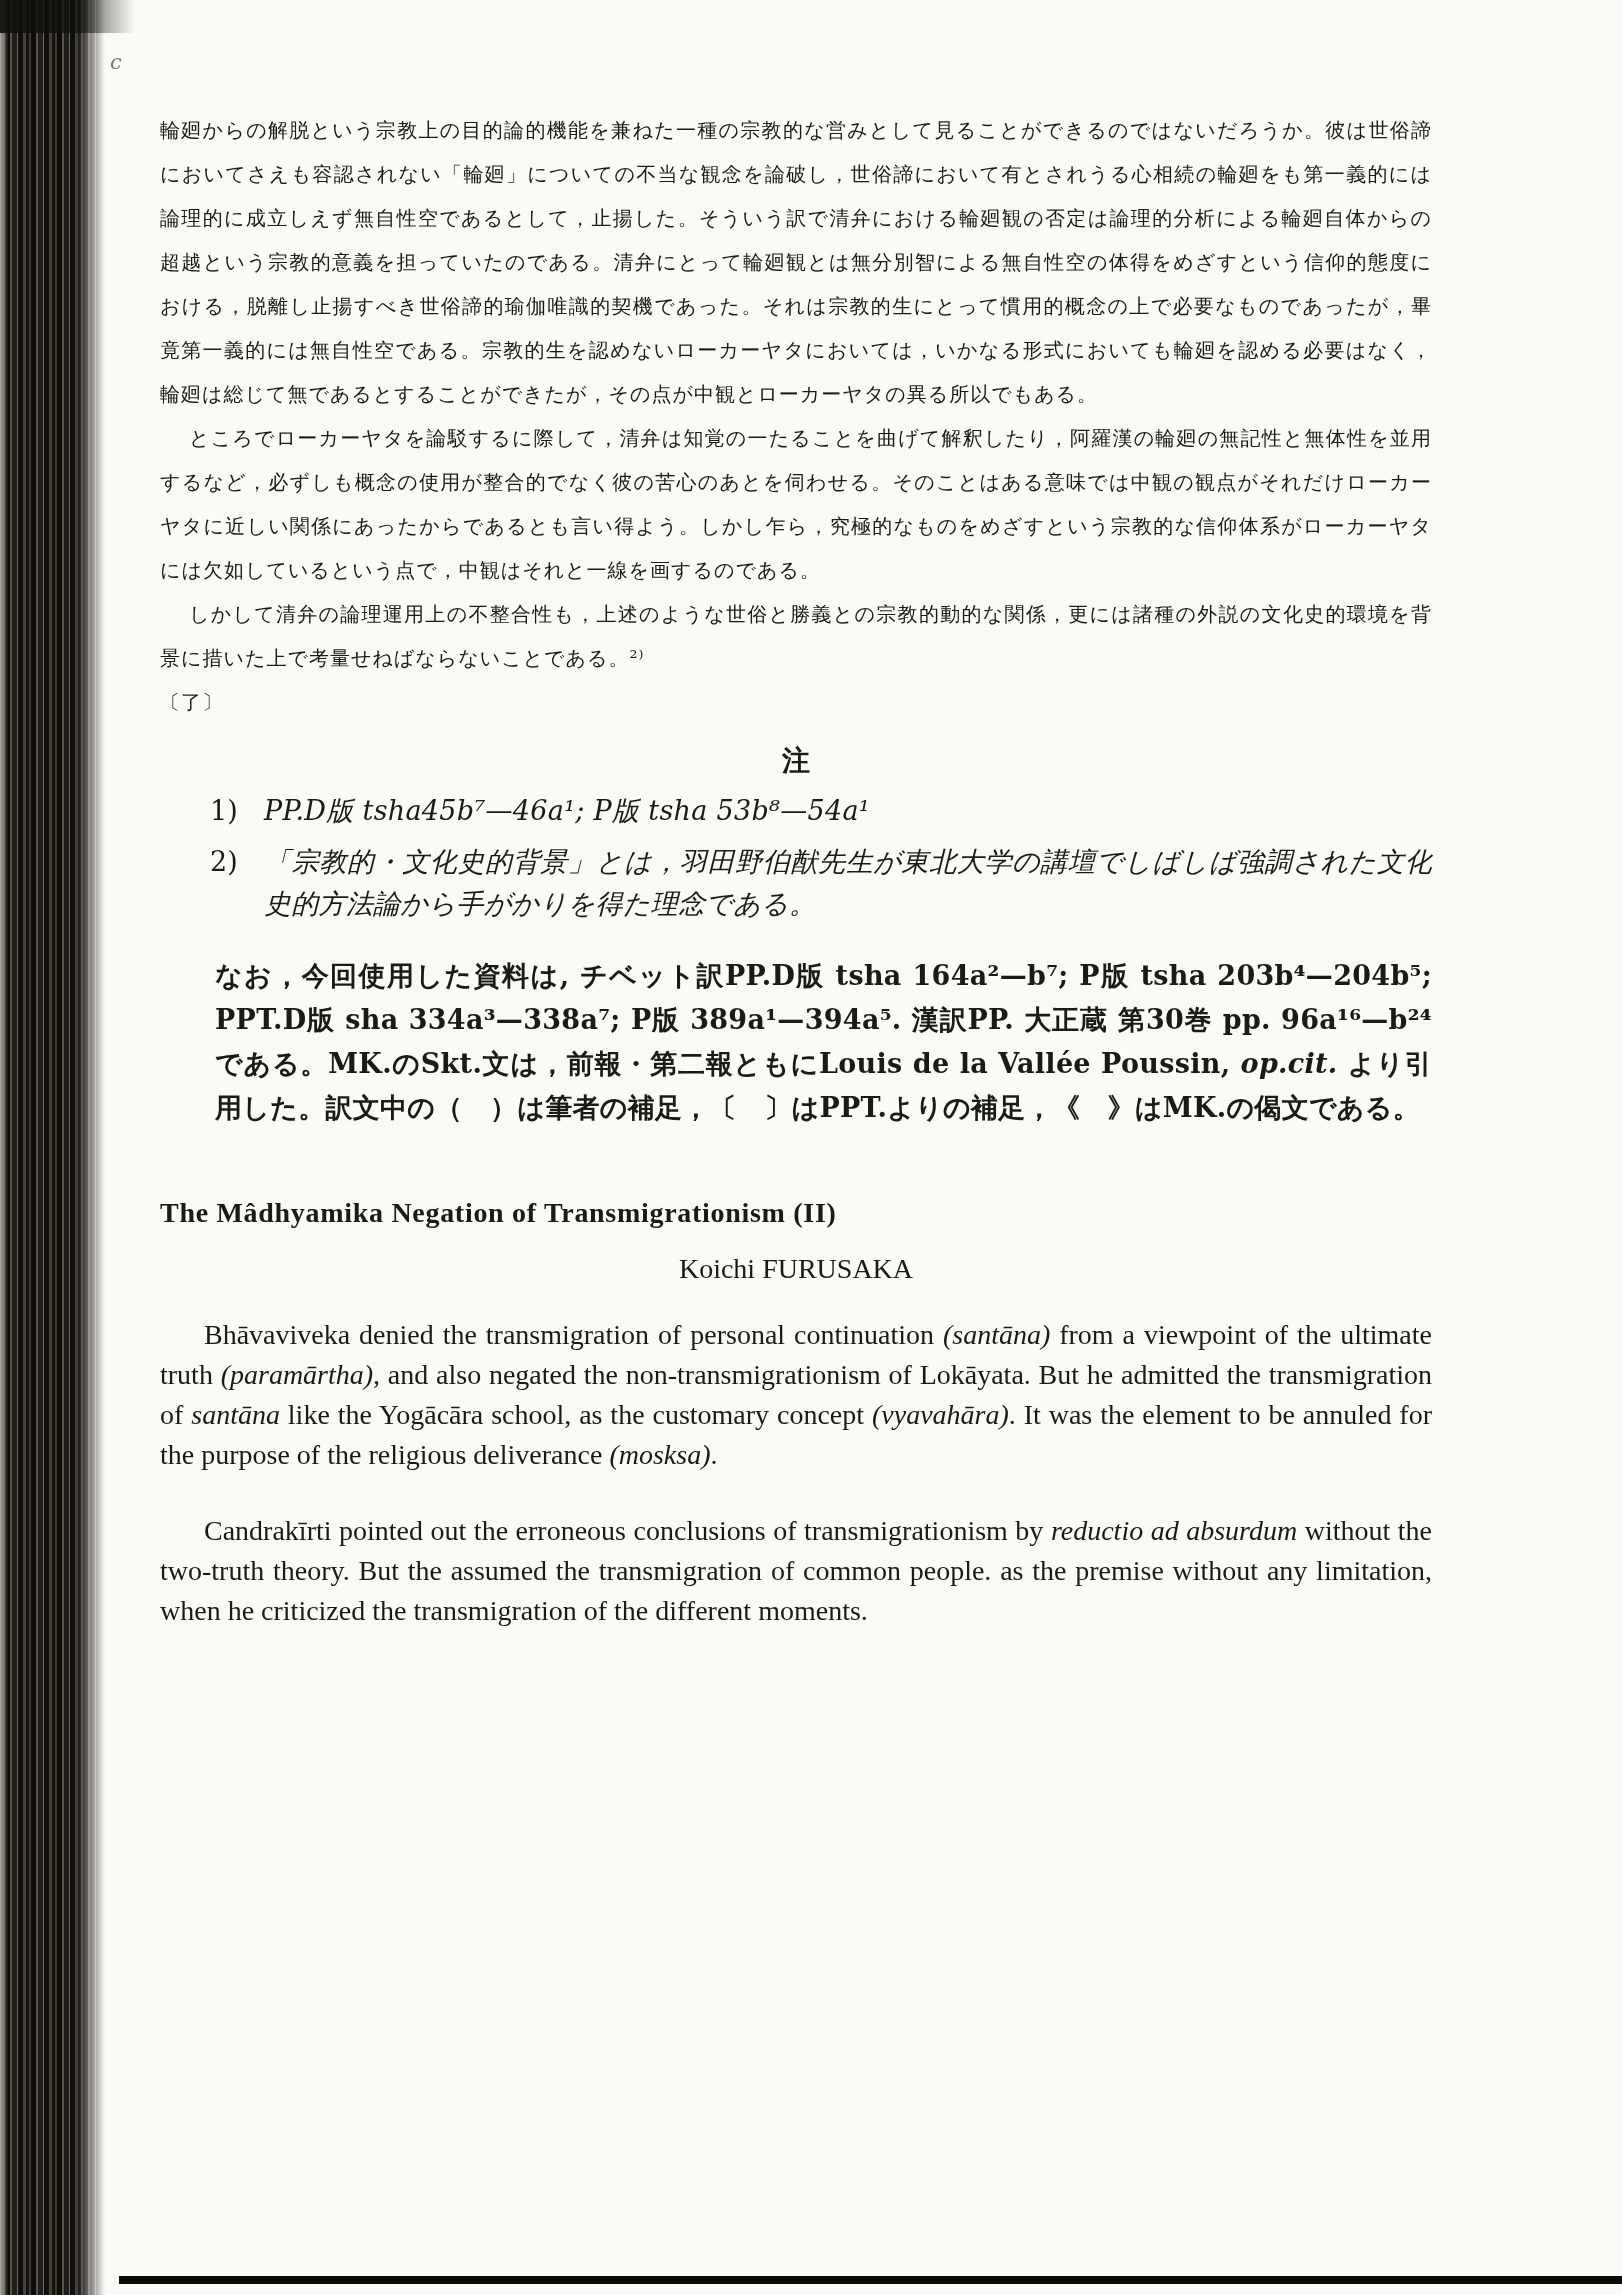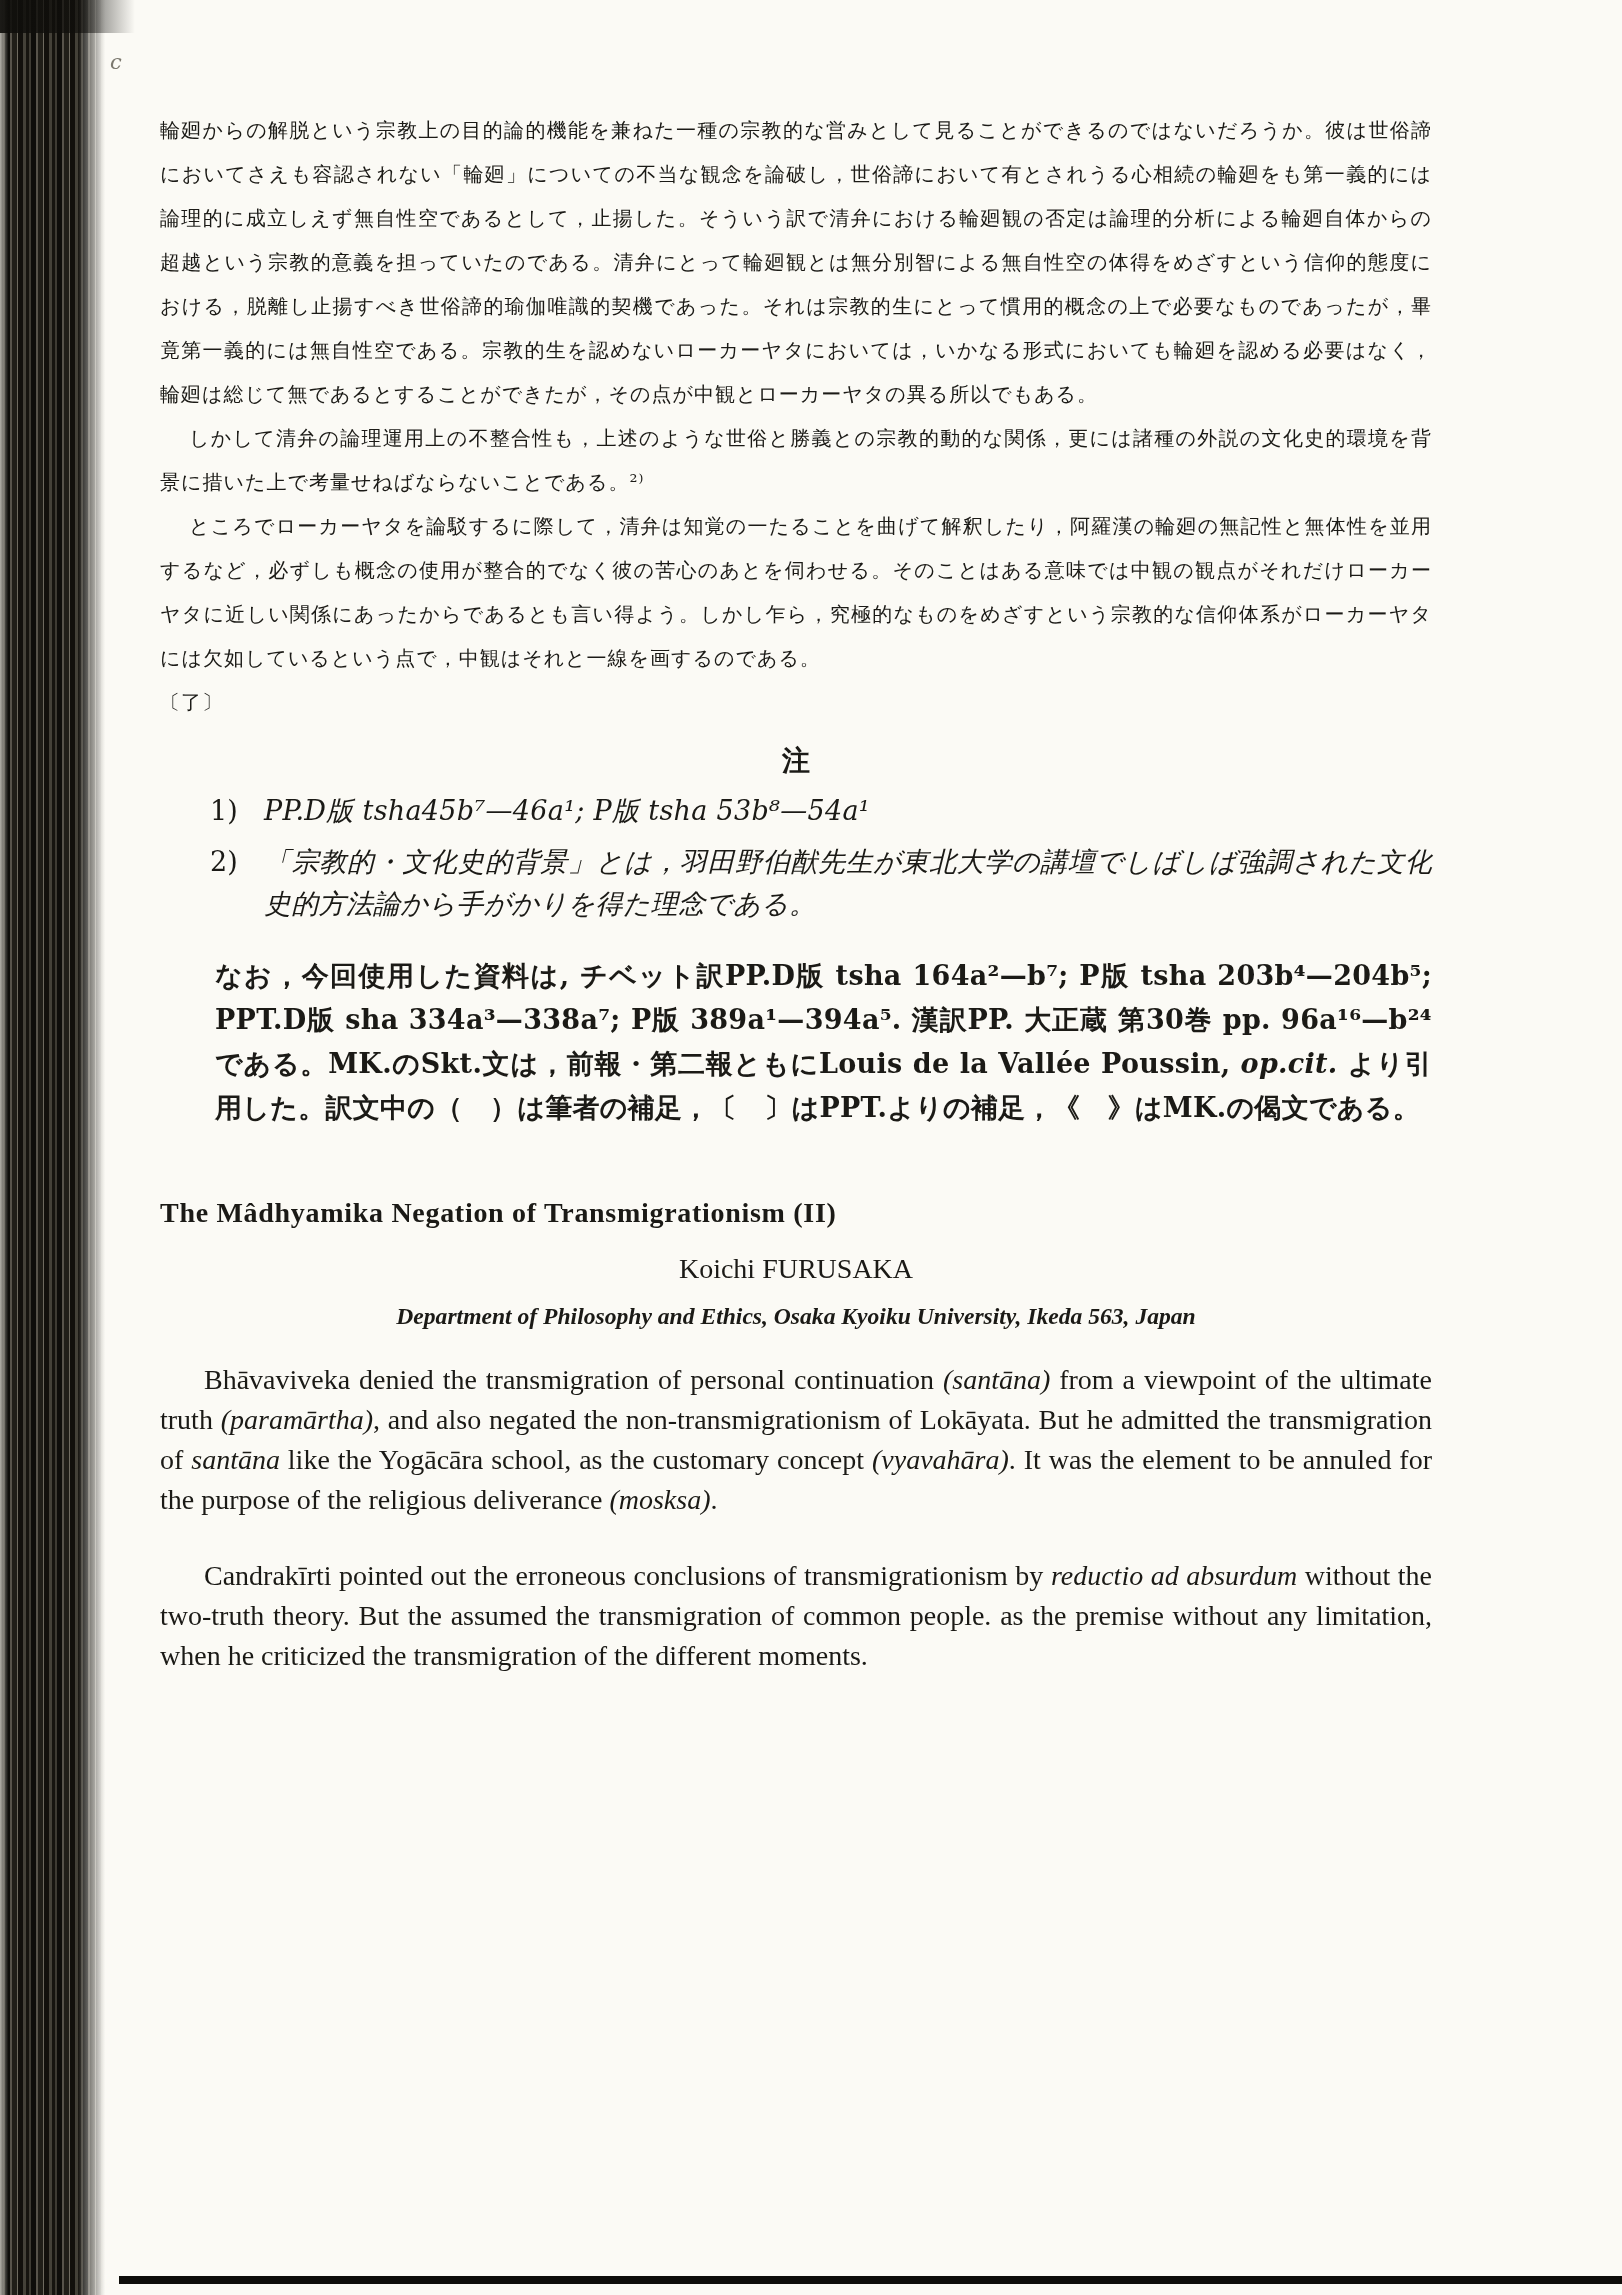--- a/index.html
+++ b/index.html
@@ -87,40 +87,39 @@
 <body>
 
 <div class="binding"></div>
 <div class="top-smudge"></div>
 <div class="margin-mark">c</div>
 
 <div class="content">
 
 
   <p class="jp" lang="ja">輪廻からの解脱という宗教上の目的論的機能を兼ねた一種の宗教的な営みとして見ることができるのではないだろうか。彼は世俗諦においてさえも容認されない「輪廻」についての不当な観念を論破し，世俗諦において有とされうる心相続の輪廻をも第一義的には論理的に成立しえず無自性空であるとして，止揚した。そういう訳で清弁における輪廻観の否定は論理的分析による輪廻自体からの超越という宗教的意義を担っていたのである。清弁にとって輪廻観とは無分別智による無自性空の体得をめざすという信仰的態度における，脱離し止揚すべき世俗諦的瑜伽唯識的契機であった。それは宗教的生にとって慣用的概念の上で必要なものであったが，畢竟第一義的には無自性空である。宗教的生を認めないローカーヤタにおいては，いかなる形式においても輪廻を認める必要はなく，輪廻は総じて無であるとすることができたが，その点が中観とローカーヤタの異る所以でもある。</p>
+  <p class="jp indent" lang="ja">ところでローカーヤタを論駁するに際して，清弁は知覚の一たることを曲げて解釈したり，阿羅漢の輪廻の無記性と無体性を並用するなど，必ずしも概念の使用が整合的でなく彼の苦心のあとを伺わせる。そのことはある意味では中観の観点がそれだけローカーヤタに近しい関係にあったからであるとも言い得よう。しかし乍ら，究極的なものをめざすという宗教的な信仰体系がローカーヤタには欠如しているという点で，中観はそれと一線を画するのである。</p>
   <p class="jp indent" lang="ja">しかして清弁の論理運用上の不整合性も，上述のような世俗と勝義との宗教的動的な関係，更には諸種の外説の文化史的環境を背景に措いた上で考量せねばならないことである。²⁾</p>
-  <p class="jp indent" lang="ja">ところでローカーヤタを論駁するに際して，清弁は知覚の一たることを曲げて解釈したり，阿羅漢の輪廻の無記性と無体性を並用するなど，必ずしも概念の使用が整合的でなく彼の苦心のあとを伺わせる。そのことはある意味では中観の観点がそれだけローカーヤタに近しい関係にあったからであるとも言い得よう。しかし乍ら，究極的なものをめざすという宗教的な信仰体系がローカーヤタには欠如しているという点で，中観はそれと一線を画するのである。</p>
   <p class="jp end-mark" lang="ja">〔了〕</p>
 
   <div class="notes-header" lang="ja">注</div>
 
   <div class="note-item">
     <span class="note-label">1)</span>
     <span class="note-text" lang="ja">PP.D版 tsha45b⁷—46a¹; P版 tsha 53b⁸—54a¹</span>
   </div>
   <div class="note-item">
     <span class="note-label">2)</span>
     <span class="note-text" lang="ja">「宗教的・文化史的背景」とは，羽田野伯猷先生が東北大学の講壇でしばしば強調された文化史的方法論から手がかりを得た理念である。</span>
   </div>
 
   <p class="supplement" lang="ja"><span>なお，今回使用した資料は, チベット訳PP.D版 tsha 164a²—b⁷; P版 tsha 203b⁴—204b⁵; PPT.D版 sha 334a³—338a⁷; P版 389a¹—394a⁵. 漢訳PP. 大正蔵 第30巻 pp. 96a¹⁶—b²⁴である。MK.のSkt.文は，前報・第二報ともにLouis de la Vallée Poussin, </span><span class="it">op.cit.</span><span> より引用した。訳文中の（　）は筆者の補足，〔　〕はPPT.よりの補足，《　》はMK.の偈文である。</span></p>
 
   <h1 class="en-title" lang="en">The Mâdhyamika Negation of Transmigrationism (II)</h1>
   <div class="en-author" lang="en">Koichi FURUSAKA</div>
-  <div class="en-affil" lang="en">Department of Philosophy and Ethics, Osaka Kyoiku University, Ikeda 563, Japan</div>
 
   <p class="en-para first" lang="en"><span>Bhāvaviveka denied the transmigration of personal continuation </span><span class="it">(santāna)</span><span> from a viewpoint of the ultimate truth </span><span class="it">(paramārtha)</span><span>, and also negated the non-transmigrationism of Lokāyata. But he admitted the transmigration of </span><span class="it">santāna</span><span> like the Yogācāra school, as the customary concept </span><span class="it">(vyavahāra)</span><span>.  It was the element to be annuled for the purpose of the religious deliverance </span><span class="it">(mosksa)</span><span>.</span></p>
   <p class="en-para" lang="en"><span>Candrakīrti pointed out the erroneous conclusions of transmigrationism by </span><span class="it">reductio ad absurdum</span><span> without the two-truth theory. But the assumed the transmigration of common people. as the premise without any limitation, when he criticized the transmigration of the different moments.</span></p>
 
 </div>
 
 <div class="bottom-rule"></div>
 
 
 </body></html>

